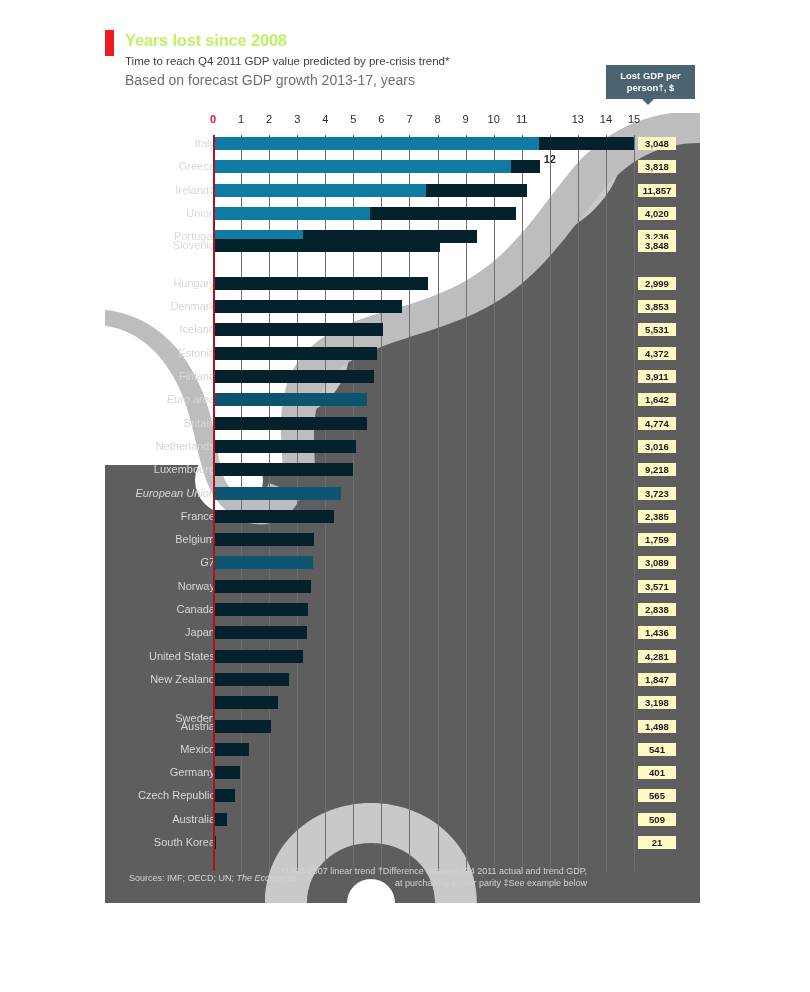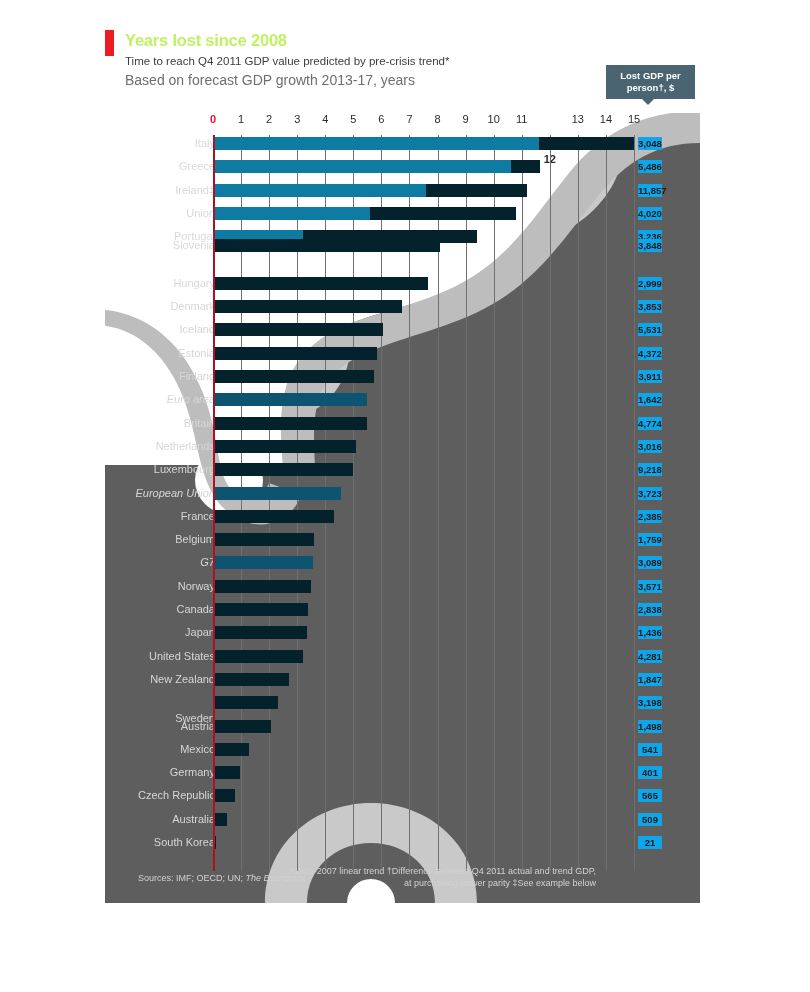--- a/index.html
+++ b/index.html
@@ -55,27 +55,27 @@
   }
   .rowlabel.light{color:#d9d9d9;}
   .rowlabel.italic{font-style:italic;}
 
   .bar{position:absolute;height:13px;}
   .bar.teal{background:#0f7ba3;}
   .bar.navy{background:#04222c;}
   .bar.mid{background:#0d5470;}
 
   .valbox{
-    position:absolute;left:533px;width:24px;height:13px;
-    background:#0ea5e9;color:#1c1c1c;font-size:9.5px;font-weight:bold;
+    position:absolute;left:533px;width:38px;height:13px;
+    background:#fef9c3;color:#1c1c1c;font-size:9.5px;font-weight:bold;
     text-align:center;line-height:13px;
   }
 
   
-  #footer{position:absolute;left:13px;top:838px;width:484px;height:40px;z-index:8;}
+  #footer{position:absolute;left:4px;top:838px;width:484px;height:40px;z-index:8;}
   #sources{position:absolute;left:20px;top:10px;font-size:9px;color:#d2d2d2;white-space:nowrap;}
   #sources i{font-style:italic;}
   #notes{position:absolute;right:6px;top:2px;width:310px;font-size:9px;color:#d2d2d2;text-align:right;line-height:12px;}
 </style>
 </head>
 <body>
 
 <div id="page">
 
   <div id="panel">
@@ -176,21 +176,21 @@
           <div class="row" style="top: 24px;">
             <div class="rowlabel light" style="top: 0px;">Italy</div>
             <div class="bar teal" style="left: 108px; top: 0px; width: 421px;"></div>
             <div class="bar navy" style="left: 433.573px; top: 0px; width: 95.4267px;"></div>
             <div class="valbox">3,048</div>
           </div>
           <div class="row" style="top: 47.3px;">
             <div class="rowlabel light" style="top: 0px;">Greece</div>
             <div class="bar teal" style="left: 108px; top: 0px; width: 326.977px;"></div>
             <div class="bar navy" style="left: 405.507px; top: 0px; width: 29.47px;"></div>
-            <div class="valbox">5,486</div>
+            <div class="valbox">3,818</div>
           </div>
           <div class="row" style="top: 70.6px;">
             <div class="rowlabel light" style="top: 0px;">Ireland‡</div>
             <div class="bar teal" style="left: 108px; top: 0px; width: 314.347px;"></div>
             <div class="bar navy" style="left: 321.307px; top: 0px; width: 101.04px;"></div>
             <div class="valbox">11,857</div>
           </div>
           <div class="row" style="top: 93.9px;">
             <div class="rowlabel light" style="top: 0px;">Union</div>
             <div class="bar teal" style="left: 108px; top: 0px; width: 303.12px;"></div>

